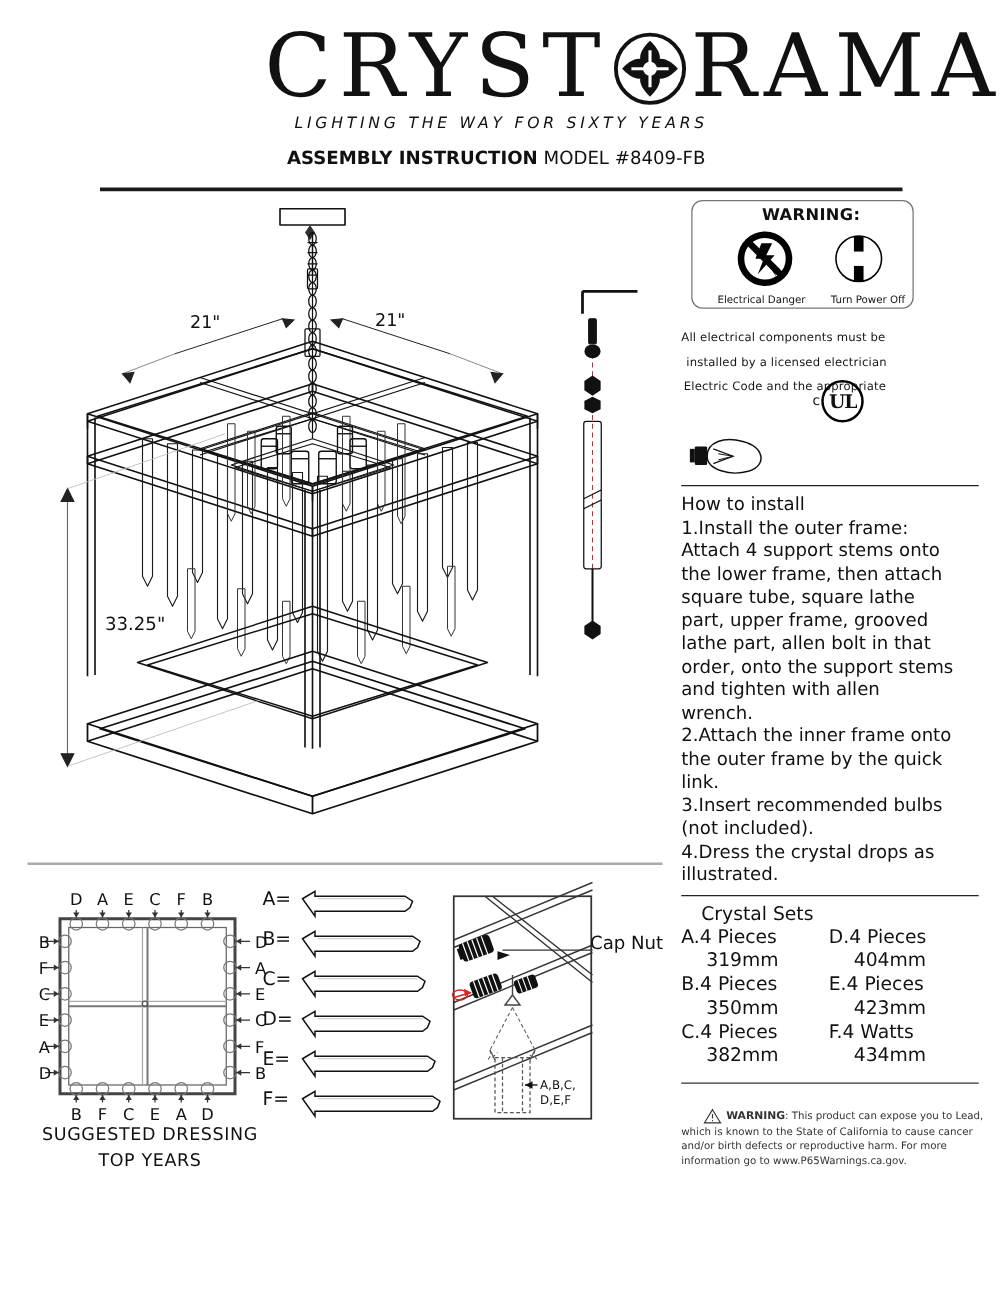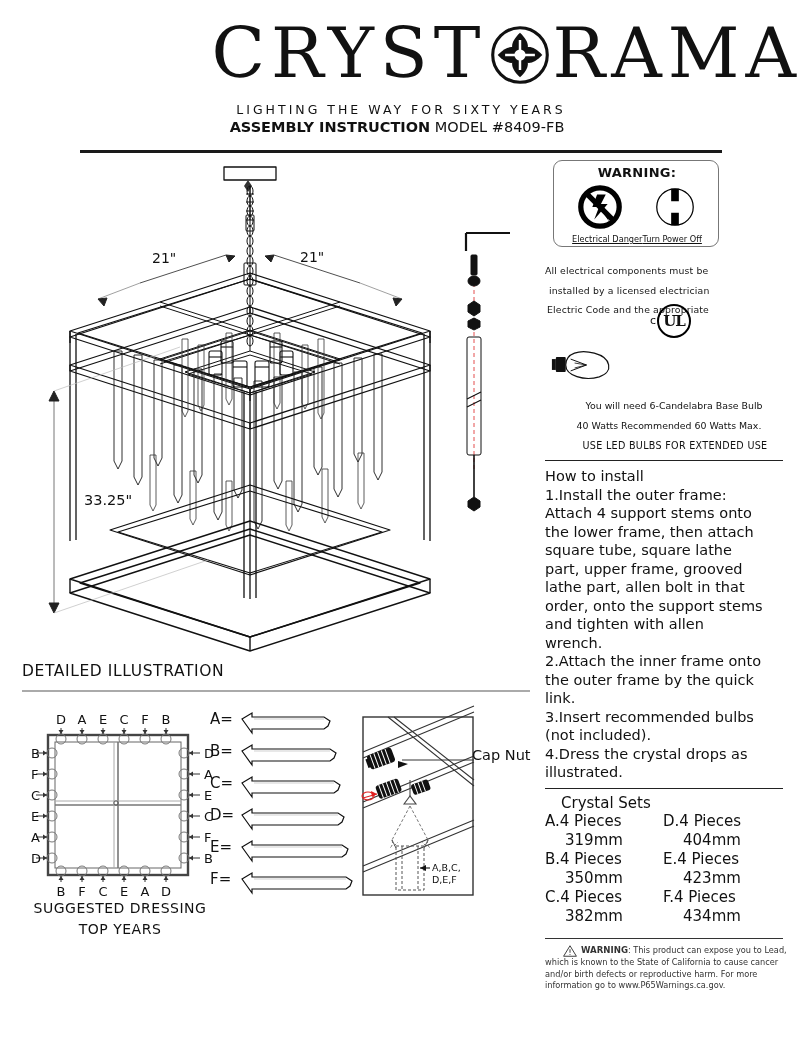--- a/index.html
+++ b/index.html
@@ -7,32 +7,32 @@
   body{width:802px;height:1037px;position:relative;overflow:hidden;
        font-family:"DejaVu Sans","Liberation Sans",sans-serif;color:#111;}
   .page{position:absolute;inset:0;}
 
   
   .logo-wrap{position:absolute;left:0;top:18px;width:802px;text-align:center;}
   .logo-row{display:flex;align-items:center;justify-content:flex-end;gap:0px;}
   .logo-txt{font-family:"DejaVu Serif","Liberation Serif",serif;
             font-size:70px;line-height:70px;letter-spacing:6px;font-weight:400;color:#111;}
   .logo-mark{width:62px;height:62px;margin:0 2px;position:relative;top:2px;}
-  .tagline{margin-top:14px;font-size:12.5px;letter-spacing:3.0px;color:#111;
-           font-family:"DejaVu Sans","Liberation Sans",sans-serif;}
+  .tagline{margin-top:2px;font-size:12.5px;letter-spacing:3.0px;color:#111;
+           font-family:"DejaVu Sans","Liberation Sans",sans-serif;font-style:italic;}
   .asm-line{position:absolute;left:0;top:119px;width:794px;text-align:center;font-size:14.5px;}
   .asm-line b{font-weight:bold;}
   .rule-top{position:absolute;left:80px;top:150px;width:642px;height:2.5px;background:#1a1a1a;}
 
   
   .right-col{position:absolute;left:545px;top:160px;width:248px;}
-  .warnbox{border:1.4px solid #777;border-radius:9px;padding:4px 6px 2px 8px;width:150px;margin:0 auto 0 8px;}
+  .warnbox{border:1.4px solid #777;border-radius:9px;padding:4px 6px 2px 20px;width:150px;margin:0 auto 0 8px;}
   .warnbox-title{text-align:center;font-weight:bold;font-size:13px;letter-spacing:.3px;margin-bottom:1px;}
   .warnbox-icons{display:flex;justify-content:space-around;align-items:center;height:52px;}
-  .warnbox-caps{display:flex;justify-content:center;font-size:8.2px;margin-top:1px;text-decoration:underline;}
+  .warnbox-caps{display:flex;justify-content:space-between;font-size:8.2px;margin-top:1px;}
   .warnbox-caps span{white-space:nowrap;}
 
   .elec-lines{margin-top:14px;font-size:9.3px;line-height:19.5px;color:#151515;letter-spacing:.15px;}
   .elec-lines div{white-space:nowrap;}
   .el-ind1{padding-left:4px;}
   .el-ind2{padding-left:10px;}
   .el-ind3{padding-left:2px;}
 
   .ul-row{position:relative;height:0;}
   .ul-mark{position:absolute;left:105px;top:-16px;display:flex;align-items:center;}
@@ -50,21 +50,21 @@
   .rule-r1{margin:4px 0 0 0;width:238px;height:1.6px;background:#222;}
   .install-h{font-size:14.5px;margin-top:6px;line-height:18.5px;}
   .install-body{font-size:14.5px;line-height:18.5px;white-space:pre-line;}
   .rule-r2{margin:6px 0 0 0;width:238px;height:1.6px;background:#222;}
 
   .crystal-h{font-size:15px;margin-top:5px;margin-left:16px;}
   .crystal-grid{display:grid;grid-template-columns:118px 120px;font-size:15px;line-height:19px;}
   .cs-ind{padding-left:20px;}
   .rule-r3{margin:12px 0 0 0;width:238px;height:1.3px;background:#333;}
 
-  .p65{margin-top:6px;font-size:8.2px;line-height:11.5px;color:#333;
+  .p65{margin-top:20px;font-size:8.2px;line-height:11.5px;color:#333;
        font-family:"DejaVu Sans","Liberation Sans",sans-serif;}
   .p65 .hd{display:flex;align-items:flex-start;gap:4px;padding-left:18px;}
   .p65 b{font-size:8.6px;}
 
   
   .main-draw{position:absolute;left:30px;top:155px;width:510px;height:500px;}
   .dim21a{position:absolute;left:152px;top:250px;font-size:14px;}
   .dim21b{position:absolute;left:300px;top:249px;font-size:14px;}
   .dim3325{position:absolute;left:84px;top:492px;font-size:14.5px;}
 
@@ -326,25 +326,20 @@
     </div>
 
     <div class="bulb-wrap">
       <svg width="74" height="38" viewBox="0 0 150 76">
         <rect x="14" y="26" width="8" height="22" fill="#111"></rect>
         <rect x="22" y="22" width="20" height="30" rx="2" fill="#111"></rect>
         <path d="M42 38 C42 14 70 6 100 14 C134 23 140 52 110 62 C80 71 42 60 42 38 Z" fill="#fff" stroke="#111" stroke-width="2.4"></path>
         <path d="M52 26 L84 38 L52 50" fill="none" stroke="#111" stroke-width="2"></path>
         <path d="M84 38 L60 34 M84 38 L60 44" fill="none" stroke="#111" stroke-width="1.6"></path>
       </svg>
-      <div class="bulb-lines">
-        <div class="b1">You will need 6-Candelabra Base Bulb</div>
-        <div class="b2">40 Watts Recommended 60 Watts Max.</div>
-        <div class="b3">USE LED BULBS FOR EXTENDED USE</div>
-      </div>
     </div>
 
     <div class="rule-r1"></div>
     <div class="install-h">How to install</div>
     <div class="install-body">1.Install the outer frame:
 Attach 4 support stems onto
 the lower frame, then attach
 square tube, square lathe
 part, upper frame, grooved
 lathe part, allen bolt in that
@@ -364,21 +359,21 @@
     <div class="crystal-grid">
       <div>A.4 Pieces</div>
       <div>D.4 Pieces</div>
       <div class="cs-ind">319mm</div>
       <div class="cs-ind">404mm</div>
       <div>B.4 Pieces</div>
       <div>E.4 Pieces</div>
       <div class="cs-ind">350mm</div>
       <div class="cs-ind">423mm</div>
       <div>C.4 Pieces</div>
-      <div>F.4 Pieces</div>
+      <div>F.4 Watts</div>
       <div class="cs-ind">382mm</div>
       <div class="cs-ind">434mm</div>
     </div>
 
     <div class="rule-r3"></div>
     <div class="p65">
       <div class="hd">
         <span>
           <svg width="14" height="12" viewBox="0 0 24 20">
             <path d="M12 1 L23 19 L1 19 Z" fill="none" stroke="#333" stroke-width="1.6"></path>
@@ -387,21 +382,20 @@
           </svg>
         </span>
         <span><b>WARNING</b><span>: This product can expose you to Lead,</span></span>
       </div>
       <div>which is known to the State of California to cause cancer</div>
       <div>and/or birth defects or reproductive harm. For more</div>
       <div>information go to www.P65Warnings.ca.gov.</div>
     </div>
   </div>
 
-  <div class="det-h">DETAILED ILLUSTRATION</div>
   <div class="rule-det"></div>
 
   <div class="topview">
     <svg width="195" height="190" viewBox="0 0 195 190">
 
       <rect x="18" y="25" width="140" height="140" fill="none" stroke="#444" stroke-width="2.4"></rect>
       <rect x="25" y="32" width="126" height="126" fill="none" stroke="#666" stroke-width="1"></rect>
 
       <path d="M88 32 v126 M25 95 h126" stroke="#777" stroke-width="1.6" fill="none"></path>
       <path d="M84 32 v126 M25 91 h126" stroke="#aaa" stroke-width="1" fill="none"></path>

